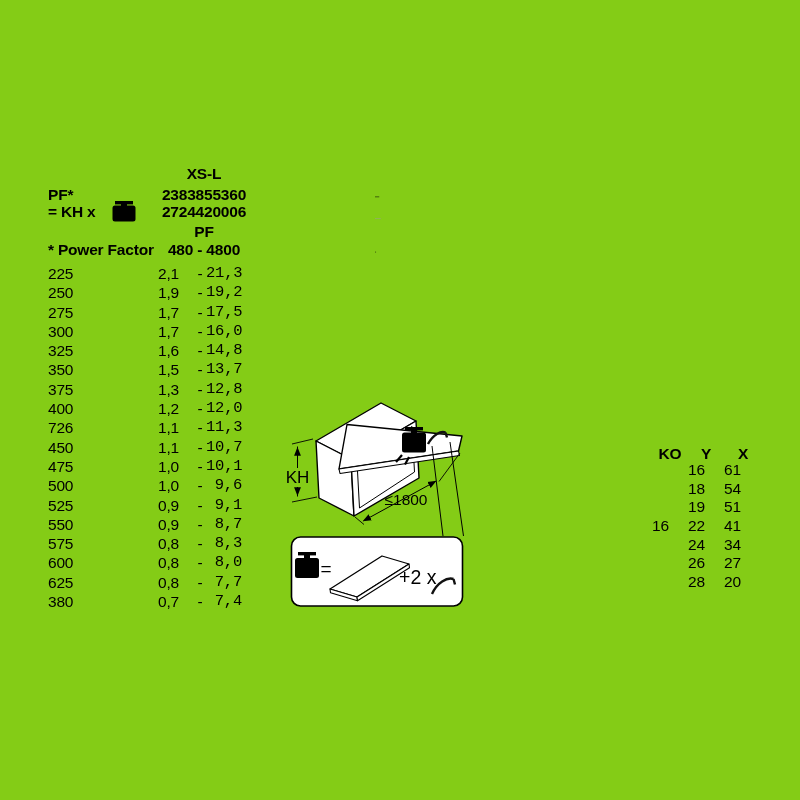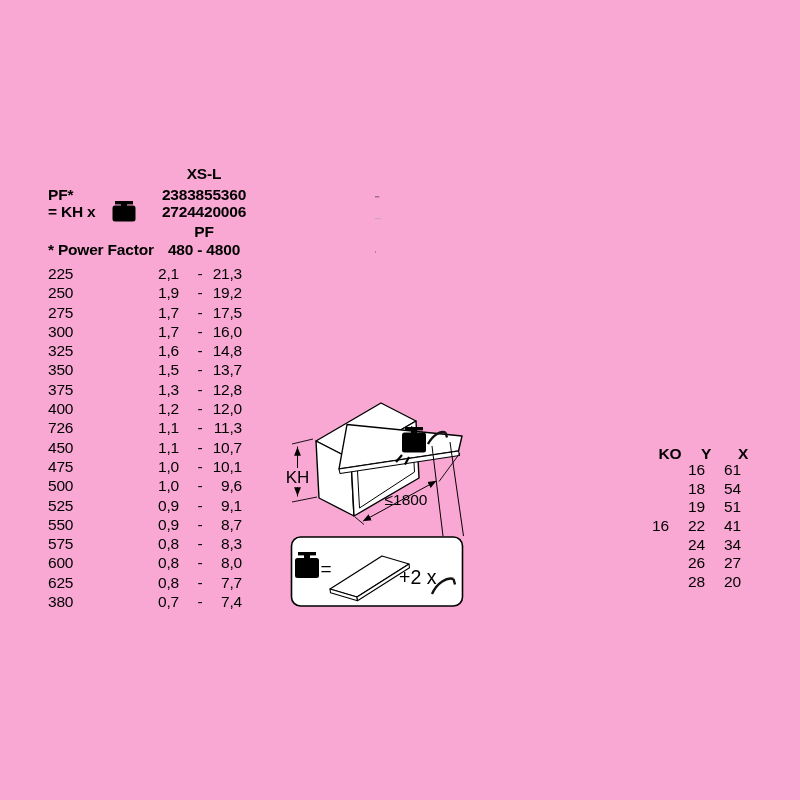--- a/index.html
+++ b/index.html
@@ -1,29 +1,29 @@
 <!DOCTYPE html>
 <html><head>
 <meta charset="utf-8">
 <style>
   html,body{margin:0;padding:0;background:#fff;}
-  #stage{position:relative;width:800px;height:800px;background:#f9a8d4;overflow:hidden;
+  #stage{position:relative;width:800px;height:800px;background:#84cc16;overflow:hidden;
          font-family:"Liberation Sans",sans-serif;color:#000;}
   .abs{position:absolute;}
   
   #power-table{left:40px;top:160px;width:240px;height:455px;font-size:15.5px;letter-spacing:-0.2px;}
   #power-table .hline{position:absolute;height:18px;line-height:18px;white-space:nowrap;}
   .col2{left:100px;width:128px;text-align:center;font-weight:bold;}
   .lbl{left:8px;font-weight:bold;}
   #power-rows{position:absolute;left:0;top:104px;width:240px;}
   .prow{position:relative;height:19.3px;line-height:19.3px;}
   .c-pf {position:absolute;left:8px;width:60px;text-align:left;}
   .c-min{position:absolute;left:118px;width:36px;}
   .c-dash{position:absolute;left:154px;width:12px;text-align:center;}
-  .c-max{position:absolute;left:166px;width:36px;text-align:right;}
+  .c-max{position:absolute;left:166px;width:36px;text-align:right;font-family:Liberation Mono, monospace;}
   .formula-row{display:flex;align-items:center;gap:16px;}
   
   #ko-table{left:648px;top:445px;width:120px;font-size:15.5px;letter-spacing:-0.2px;}
   #ko-table .khead{position:absolute;top:0;height:17px;line-height:17px;font-weight:bold;text-align:center;}
   .k-ko{left:4px;width:36px;}
   .k-y{left:40px;width:36px;}
   .k-x{left:76px;width:38px;}
   #ko-rows{position:absolute;left:0;top:16px;width:120px;}
   .krow{position:relative;height:18.7px;line-height:18.7px;}
   .krow span{position:absolute;text-align:left;}

